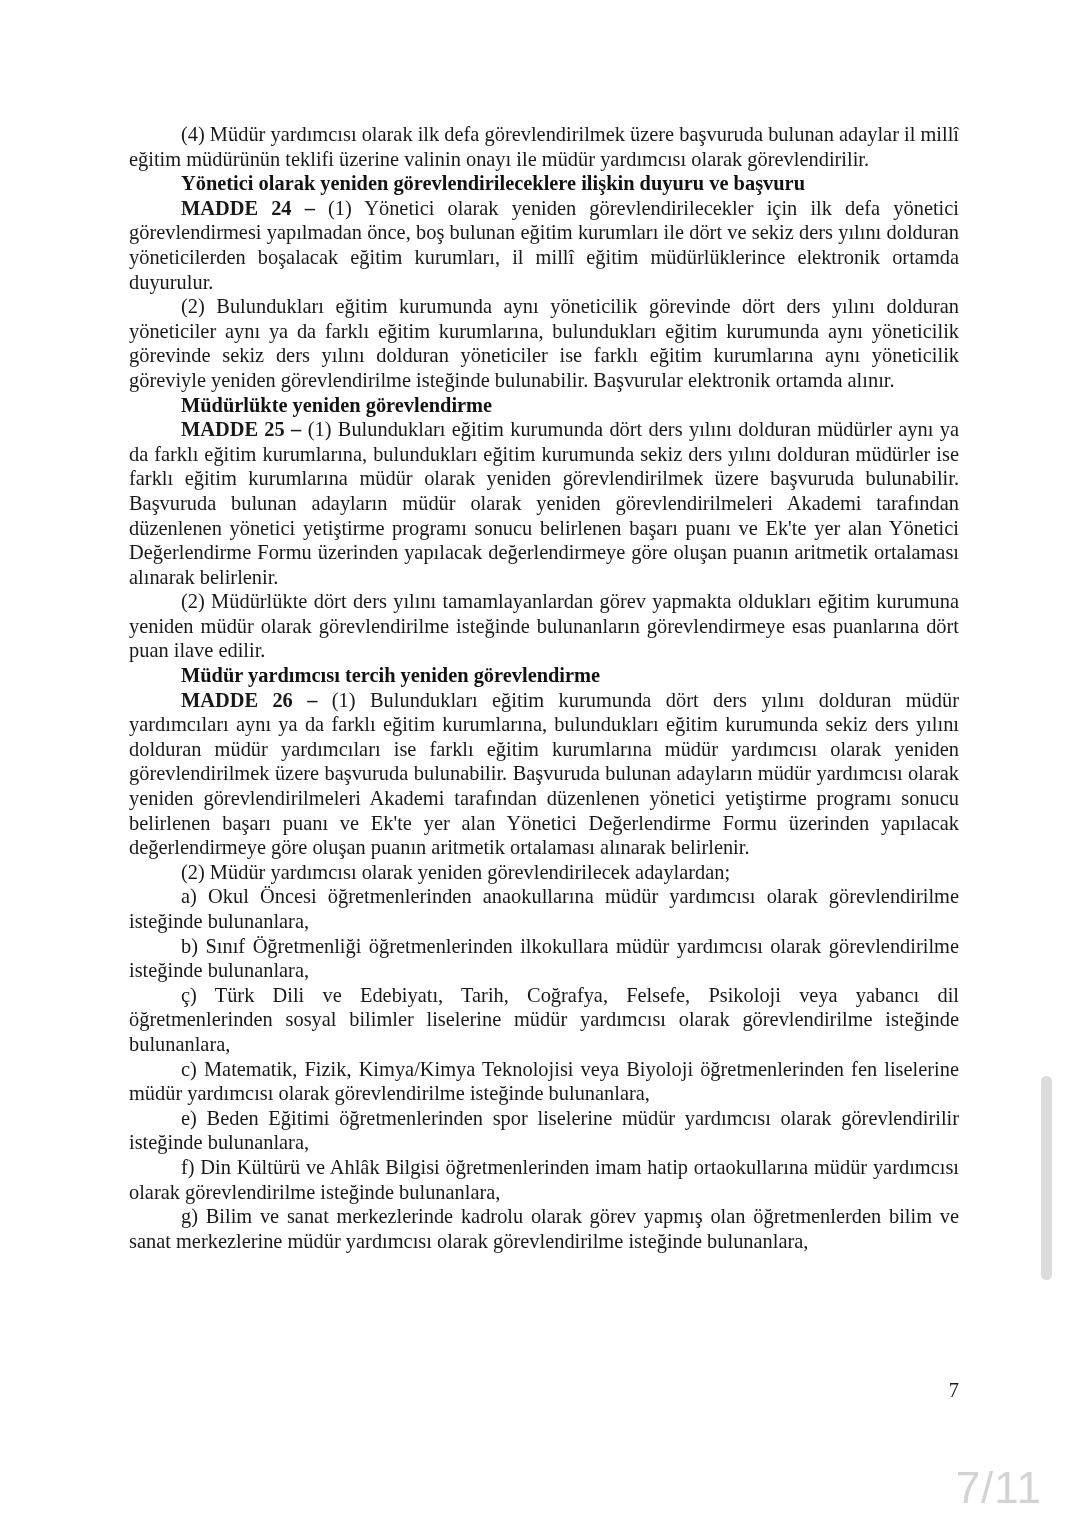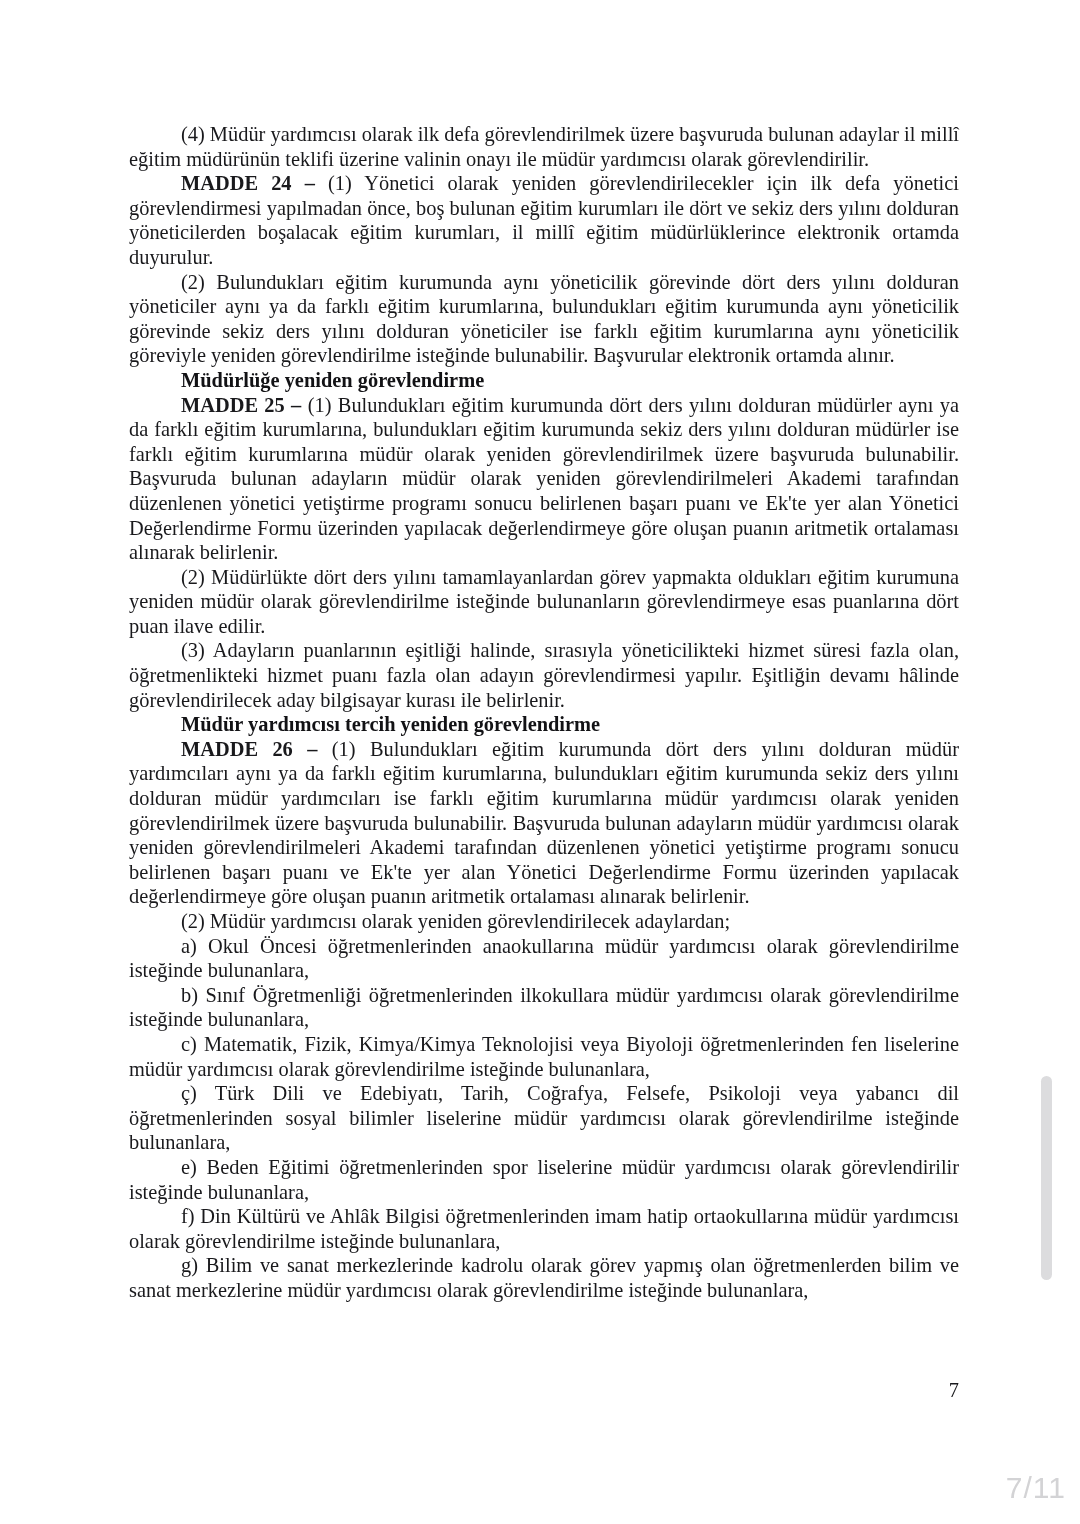--- a/index.html
+++ b/index.html
@@ -86,52 +86,52 @@
     top: 1076px;
     width: 11px;
     height: 204px;
     background: #dcdcde;
     border-radius: 6px;
   }
 
   
   #page-indicator {
     position: absolute;
-    right: 14px;
+    right: 38px;
     bottom: 14px;
     font-family: "Liberation Sans", "DejaVu Sans", sans-serif;
-    font-size: 30px;
+    font-size: 44px;
     line-height: 44px;
     letter-spacing: 1px;
     color: #d3d3d5;
     font-weight: 400;
     user-select: none;
     text-align: center;
   }
 </style>
 </head>
 <body>
 
 <div id="page">
 
   <div id="doc-body">
       <p class="para">(4) Müdür yardımcısı olarak ilk defa görevlendirilmek üzere başvuruda bulunan adaylar il millî eğitim müdürünün teklifi üzerine valinin onayı ile müdür yardımcısı olarak görevlendirilir.</p>
+      <p class="heading">Yönetici olarak yeniden görevlendirileceklere ilişkin duyuru ve başvuru</p>
       <p class="para"><span class="madde">MADDE 24 –</span><span> (1) Yönetici olarak yeniden görevlendirilecekler için ilk defa yönetici görevlendirmesi yapılmadan önce, boş bulunan eğitim kurumları ile dört ve sekiz ders yılını dolduran yöneticilerden boşalacak eğitim kurumları, il millî eğitim müdürlüklerince elektronik ortamda duyurulur.</span></p>
       <p class="para">(2) Bulundukları eğitim kurumunda aynı yöneticilik görevinde dört ders yılını dolduran yöneticiler aynı ya da farklı eğitim kurumlarına, bulundukları eğitim kurumunda aynı yöneticilik görevinde sekiz ders yılını dolduran yöneticiler ise farklı eğitim kurumlarına aynı yöneticilik göreviyle yeniden görevlendirilme isteğinde bulunabilir. Başvurular elektronik ortamda alınır.</p>
-      <p class="heading">Müdürlüğe yeniden görevlendirme</p>
+      <p class="heading">Müdürlükte yeniden görevlendirme</p>
       <p class="para"><span class="madde">MADDE 25 –</span><span> (1) Bulundukları eğitim kurumunda dört ders yılını dolduran müdürler aynı ya da farklı eğitim kurumlarına, bulundukları eğitim kurumunda sekiz ders yılını dolduran müdürler ise farklı eğitim kurumlarına müdür olarak yeniden görevlendirilmek üzere başvuruda bulunabilir. Başvuruda bulunan adayların müdür olarak yeniden görevlendirilmeleri Akademi tarafından düzenlenen yönetici yetiştirme programı sonucu belirlenen başarı puanı ve Ek'te yer alan Yönetici Değerlendirme Formu üzerinden yapılacak değerlendirmeye göre oluşan puanın aritmetik ortalaması alınarak belirlenir.</span></p>
       <p class="para">(2) Müdürlükte dört ders yılını tamamlayanlardan görev yapmakta oldukları eğitim kurumuna yeniden müdür olarak görevlendirilme isteğinde bulunanların görevlendirmeye esas puanlarına dört puan ilave edilir.</p>
-      <p class="para">(3) Adayların puanlarının eşitliği halinde, sırasıyla yöneticilikteki hizmet süresi fazla olan, öğretmenlikteki hizmet puanı fazla olan adayın görevlendirmesi yapılır. Eşitliğin devamı hâlinde görevlendirilecek aday bilgisayar kurası ile belirlenir.</p>
       <p class="heading">Müdür yardımcısı tercih yeniden görevlendirme</p>
       <p class="para"><span class="madde">MADDE 26 –</span><span> (1) Bulundukları eğitim kurumunda dört ders yılını dolduran müdür yardımcıları aynı ya da farklı eğitim kurumlarına, bulundukları eğitim kurumunda sekiz ders yılını dolduran müdür yardımcıları ise farklı eğitim kurumlarına müdür yardımcısı olarak yeniden görevlendirilmek üzere başvuruda bulunabilir. Başvuruda bulunan adayların müdür yardımcısı olarak yeniden görevlendirilmeleri Akademi tarafından düzenlenen yönetici yetiştirme programı sonucu belirlenen başarı puanı ve Ek'te yer alan Yönetici Değerlendirme Formu üzerinden yapılacak değerlendirmeye göre oluşan puanın aritmetik ortalaması alınarak belirlenir.</span></p>
       <p class="para">(2) Müdür yardımcısı olarak yeniden görevlendirilecek adaylardan;</p>
       <p class="para">a) Okul Öncesi öğretmenlerinden anaokullarına müdür yardımcısı olarak görevlendirilme isteğinde bulunanlara,</p>
       <p class="para">b) Sınıf Öğretmenliği öğretmenlerinden ilkokullara müdür yardımcısı olarak görevlendirilme isteğinde bulunanlara,</p>
+      <p class="para">ç) Türk Dili ve Edebiyatı, Tarih, Coğrafya, Felsefe, Psikoloji veya yabancı dil öğretmenlerinden sosyal bilimler liselerine müdür yardımcısı olarak görevlendirilme isteğinde bulunanlara,</p>
       <p class="para">c) Matematik, Fizik, Kimya/Kimya Teknolojisi veya Biyoloji öğretmenlerinden fen liselerine müdür yardımcısı olarak görevlendirilme isteğinde bulunanlara,</p>
-      <p class="para">ç) Türk Dili ve Edebiyatı, Tarih, Coğrafya, Felsefe, Psikoloji veya yabancı dil öğretmenlerinden sosyal bilimler liselerine müdür yardımcısı olarak görevlendirilme isteğinde bulunanlara,</p>
       <p class="para">e) Beden Eğitimi öğretmenlerinden spor liselerine müdür yardımcısı olarak görevlendirilir isteğinde bulunanlara,</p>
       <p class="para">f) Din Kültürü ve Ahlâk Bilgisi öğretmenlerinden imam hatip ortaokullarına müdür yardımcısı olarak görevlendirilme isteğinde bulunanlara,</p>
       <p class="para">g) Bilim ve sanat merkezlerinde kadrolu olarak görev yapmış olan öğretmenlerden bilim ve sanat merkezlerine müdür yardımcısı olarak görevlendirilme isteğinde bulunanlara,</p>
     </div>
 
   <div id="page-number">7</div>
 
 </div>
 
 <div id="scrollbar-track">

